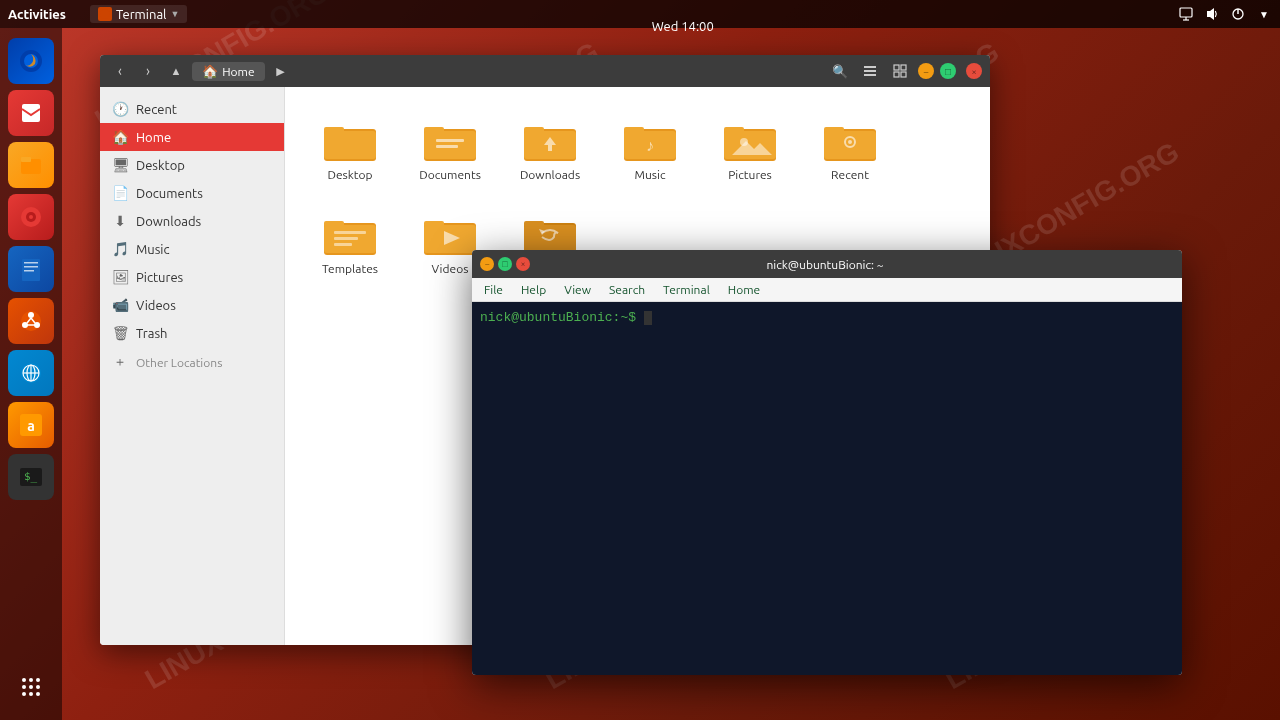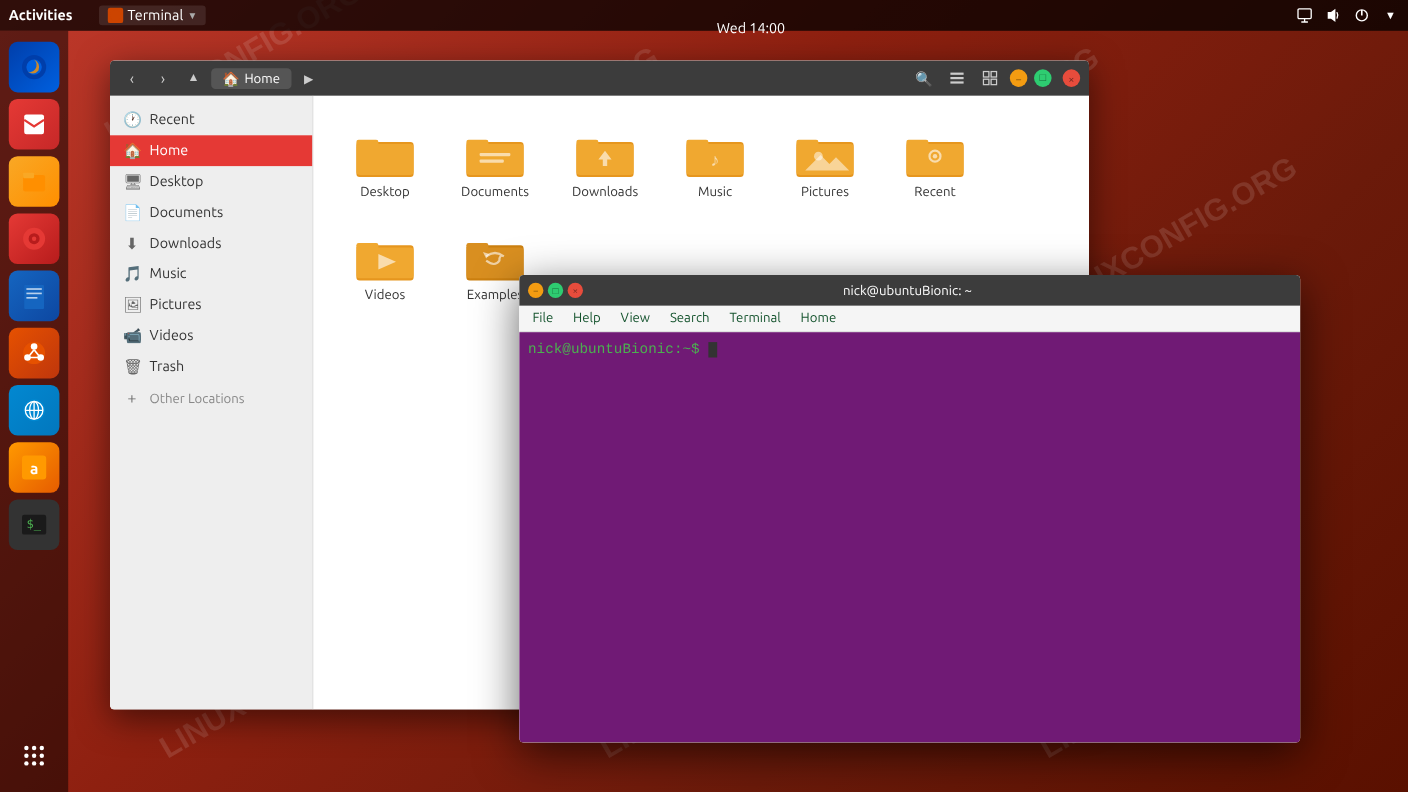--- a/index.html
+++ b/index.html
@@ -350,21 +350,21 @@
       padding: 0 8px;
       font-size: 12px;
       color: #14532d;
       cursor: pointer;
       height: 100%;
       display: flex;
       align-items: center;
     }
     .term-body {
       flex: 1;
-      background: #701a75;
+      background: #0f172a;
       padding: 8px;
       font-family: 'Courier New', monospace;
       font-size: 13px;
     }
     .term-prompt {
       color: #4caf50;
     }
     .term-cursor {
       display: inline-block;
       width: 8px;
@@ -679,20 +679,33 @@
             <rect x="2" y="14" width="52" height="32" rx="3" fill="#e6961e"></rect>
             <rect x="2" y="12" width="20" height="6" rx="2" fill="#f0a830"></rect>
             <rect x="2" y="16" width="52" height="28" rx="3" fill="#f0a830"></rect>
             <circle cx="28" cy="27" r="5" fill="none" stroke="white" stroke-width="2" opacity="0.6"></circle>
             <circle cx="28" cy="27" r="2" fill="white" opacity="0.6"></circle>
           </svg>
         </div>
         <span class="folder-label">Recent</span>
       </div>
 
+      <div class="fm-folder-item">
+        <div class="folder-icon">
+          <svg width="56" height="48" viewBox="0 0 56 48">
+            <rect x="2" y="14" width="52" height="32" rx="3" fill="#e6961e"></rect>
+            <rect x="2" y="12" width="20" height="6" rx="2" fill="#f0a830"></rect>
+            <rect x="2" y="16" width="52" height="28" rx="3" fill="#f0a830"></rect>
+            <rect x="12" y="22" width="32" height="3" rx="1" fill="white" opacity="0.5"></rect>
+            <rect x="12" y="28" width="24" height="3" rx="1" fill="white" opacity="0.5"></rect>
+            <rect x="12" y="34" width="18" height="3" rx="1" fill="white" opacity="0.5"></rect>
+          </svg>
+        </div>
+        <span class="folder-label">Templates</span>
+      </div>
 
       <div class="fm-folder-item">
         <div class="folder-icon">
           <svg width="56" height="48" viewBox="0 0 56 48">
             <rect x="2" y="14" width="52" height="32" rx="3" fill="#e6961e"></rect>
             <rect x="2" y="12" width="20" height="6" rx="2" fill="#f0a830"></rect>
             <rect x="2" y="16" width="52" height="28" rx="3" fill="#f0a830"></rect>
             <polygon points="22,22 22,36 38,29" fill="white" opacity="0.6"></polygon>
           </svg>
         </div>

